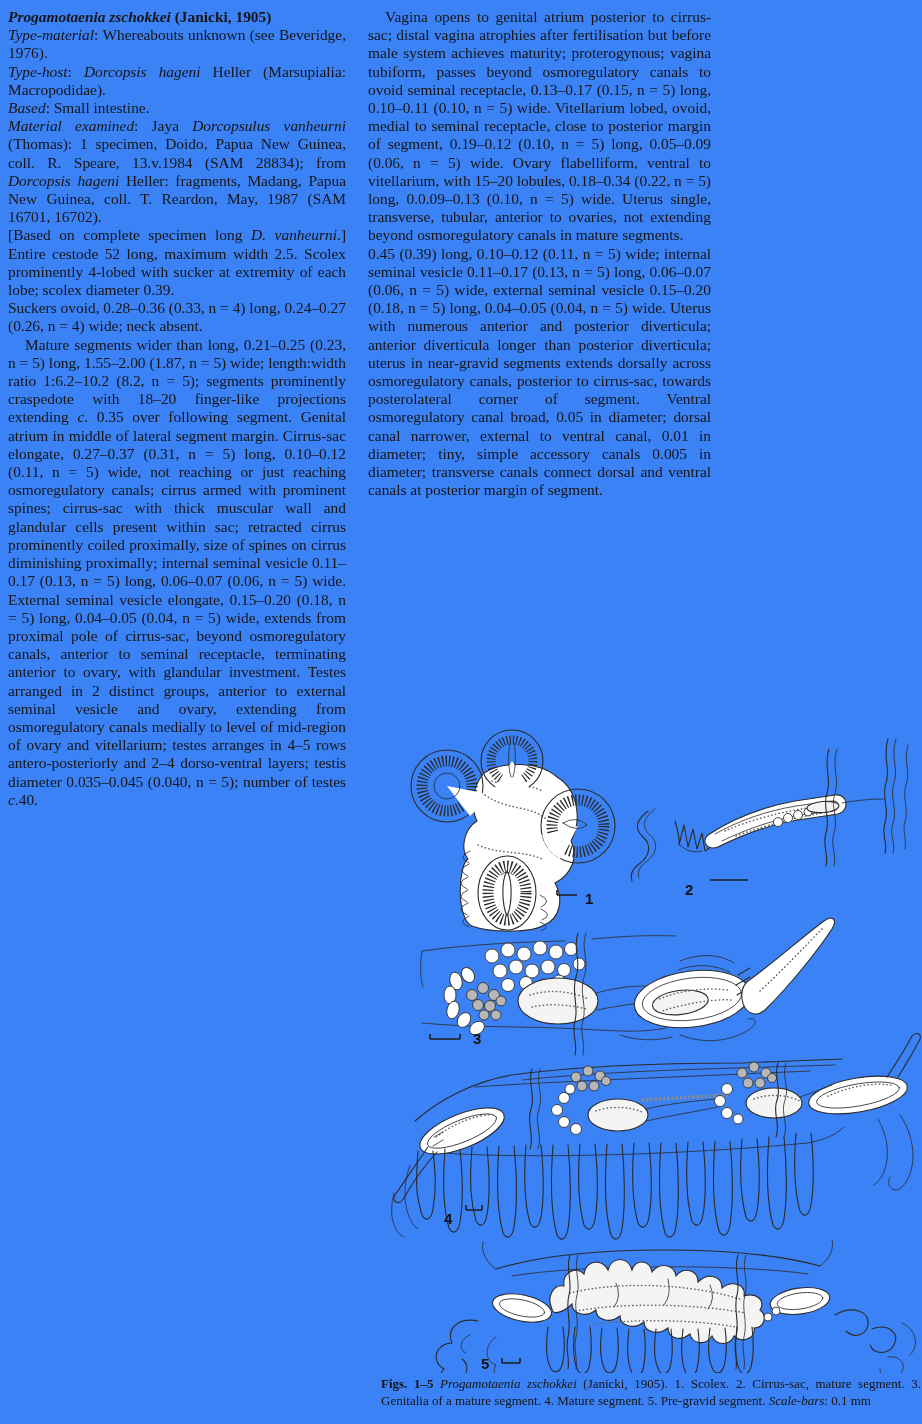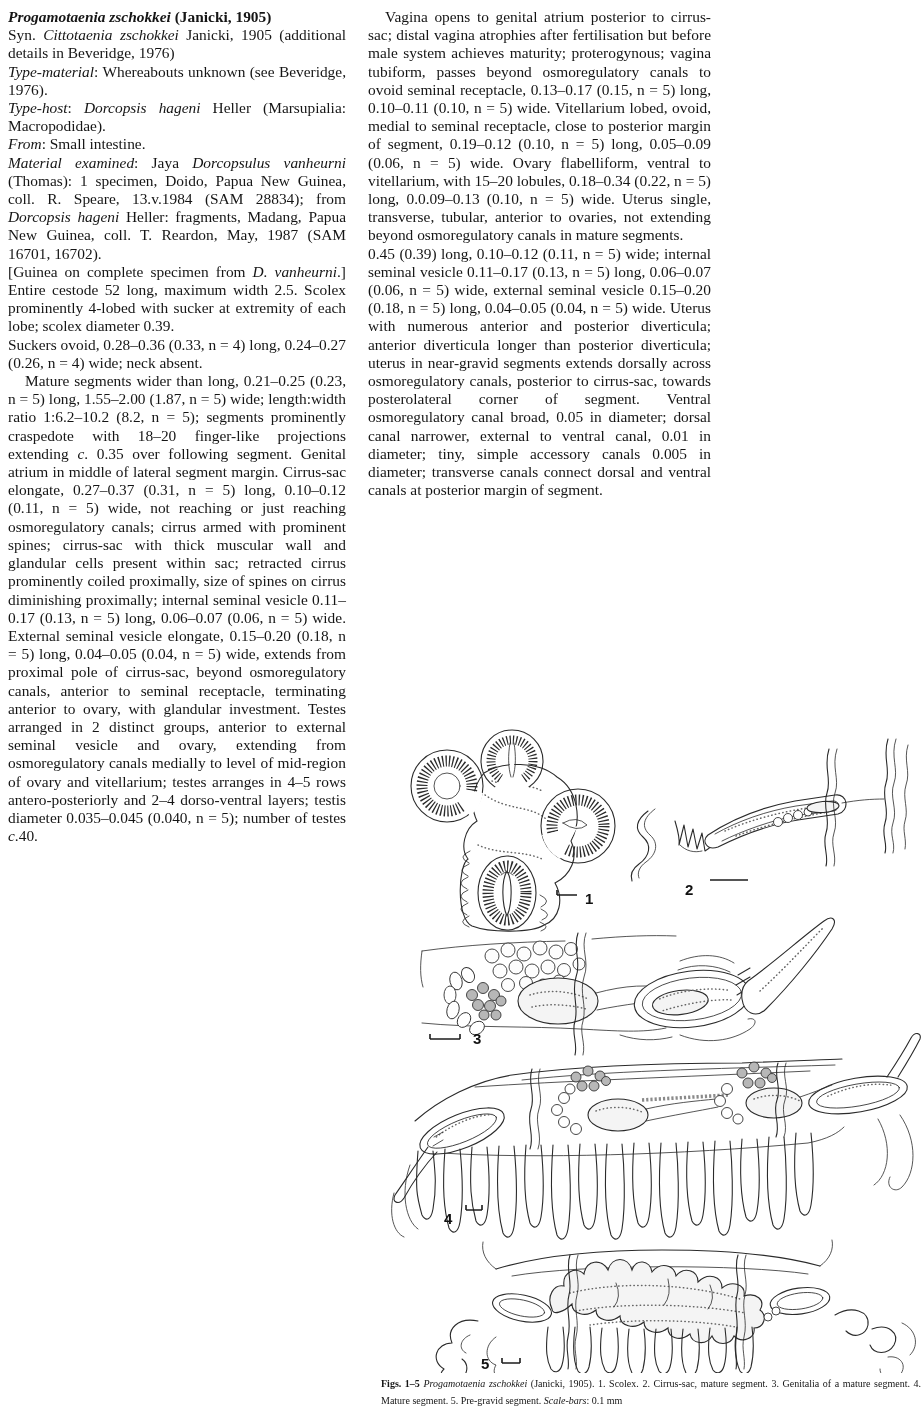--- a/index.html
+++ b/index.html
@@ -1,34 +1,34 @@
 <!DOCTYPE html>
 <html><head>
 <meta charset="utf-8">
 <style>
   html,body{margin:0;padding:0;background:#e9e9e9;}
-  .page{position:relative;width:922px;height:1424px;background:#ffffff;overflow:hidden;
+  .page{position:relative;width:922px;height:1424px;background:#3b82f6;overflow:hidden;
         font-family:"Liberation Serif",serif;color:#151515;text-decoration:underline;}
   .col{position:absolute;text-align:justify;font-size:15.4px;line-height:18.2px;}
   .col p{margin:0;}
   .col-left{left:8px;top:8px;width:338px;}
   .col-right{left:368px;top:8px;width:343px;}
   .indent{text-indent:17px;}
   .mt22{margin-top:22px;}
   .mt26{margin-top:26px;}
   .mt34{margin-top:34px;}
   .mt8{margin-top:8px;}
   .mt15{margin-top:15px;}
   .mt28{margin-top:28px;}
   .r-b{font-weight:bold;}
   .r-i{font-style:italic;}
   .r-bi{font-weight:bold;font-style:italic;}
   .figplate{position:absolute;left:380px;top:723px;width:542px;height:650px;}
   .figcaption{position:absolute;left:381px;top:1376px;width:540px;
-              font-size:10px;line-height:16.6px;text-align:justify;}
+              font-size:13px;line-height:16.6px;text-align:justify;}
   
   .ln{fill:none;stroke:#2b2b2b;stroke-width:1.1;stroke-linecap:round;stroke-linejoin:round;}
   .ln2{fill:none;stroke:#2b2b2b;stroke-width:0.8;stroke-linecap:round;stroke-linejoin:round;}
   .wh{fill:#ffffff;stroke:#2b2b2b;stroke-width:1.1;}
   .lt{fill:#f4f4f4;stroke:#2b2b2b;stroke-width:1.1;}
   .sucker{fill:none;stroke:#2b2b2b;stroke-width:11;stroke-dasharray:1.3 2.1;}
   .sucker-sm{fill:none;stroke:#2b2b2b;stroke-width:9;stroke-dasharray:1.2 2;}
   .dots{fill:none;stroke:#666;stroke-width:1.5;stroke-dasharray:0.4 3.4;stroke-linecap:round;}
   .teste{fill:#fdfdfd;stroke:#333;stroke-width:0.9;}
   .vit{fill:#b7b7b7;stroke:#333;stroke-width:0.9;}
@@ -37,26 +37,25 @@
   .bar{stroke:#1c1c1c;stroke-width:1.6;fill:none;}
   .figlabel{font-family:"Liberation Sans",sans-serif;font-weight:bold;font-size:15px;fill:#111;}
 </style>
 </head>
 <body>
 
 <div class="page">
 
   <div class="col col-left">
     <p><span class="r-bi">Progamotaenia zschokkei</span><span class="r-b"> (Janicki, 1905)</span></p>
-    <p><span>Syn. </span><span class="r-i">Cittotaenia zschokkei</span><span> Janicki, 1905 (additional details in Beveridge, 1976)</span></p>
     <p class="mt22"><span class="r-i">Type-material</span><span>: Whereabouts unknown (see Beveridge, 1976).</span></p>
     <p><span class="r-i">Type-host</span><span>: </span><span class="r-i">Dorcopsis hageni</span><span> Heller (Marsupialia: Macropodidae).</span></p>
-    <p><span class="r-i">From</span><span>: Small intestine.</span></p>
+    <p><span class="r-i">Based</span><span>: Small intestine.</span></p>
     <p><span class="r-i">Material examined</span><span>: Jaya </span><span class="r-i">Dorcopsulus vanheurni</span><span> (Thomas): 1 specimen, Doido, Papua New Guinea, coll. R. Speare, 13.v.1984 (SAM 28834); from </span><span class="r-i">Dorcopsis hageni</span><span> Heller: fragments, Madang, Papua New Guinea, coll. T. Reardon, May, 1987 (SAM 16701, 16702).</span></p>
-    <p class="mt34"><span>[Guinea on complete specimen from </span><span class="r-i">D. vanheurni</span><span>.] Entire cestode 52 long, maximum width 2.5. Scolex prominently 4-lobed with sucker at extremity of each lobe; scolex diameter 0.39.</span></p>
+    <p class="mt34"><span>[Based on complete specimen long </span><span class="r-i">D. vanheurni</span><span>.] Entire cestode 52 long, maximum width 2.5. Scolex prominently 4-lobed with sucker at extremity of each lobe; scolex diameter 0.39.</span></p>
     <p class="mt8"><span>Suckers ovoid, 0.28–0.36 (0.33, n = 4) long, 0.24–0.27 (0.26, n = 4) wide; neck absent.</span></p>
     <p class="indent"><span>Mature segments wider than long, 0.21–0.25 (0.23, n = 5) long, 1.55–2.00 (1.87, n = 5) wide; length:width ratio 1:6.2–10.2 (8.2, n = 5); segments prominently craspedote with 18–20 finger-like projections extending </span><span class="r-i">c</span><span>. 0.35 over following segment. Genital atrium in middle of lateral segment margin. Cirrus-sac elongate, 0.27–0.37 (0.31, n = 5) long, 0.10–0.12 (0.11, n = 5) wide, not reaching or just reaching osmoregulatory canals; cirrus armed with prominent spines; cirrus-sac with thick muscular wall and glandular cells present within sac; retracted cirrus prominently coiled proximally, size of spines on cirrus diminishing proximally; internal seminal vesicle 0.11–0.17 (0.13, n = 5) long, 0.06–0.07 (0.06, n = 5) wide. External seminal vesicle elongate, 0.15–0.20 (0.18, n = 5) long, 0.04–0.05 (0.04, n = 5) wide, extends from proximal pole of cirrus-sac, beyond osmoregulatory canals, anterior to seminal receptacle, terminating anterior to ovary, with glandular investment. Testes arranged in 2 distinct groups, anterior to external seminal vesicle and ovary, extending from osmoregulatory canals medially to level of mid-region of ovary and vitellarium; testes arranges in 4–5 rows antero-posteriorly and 2–4 dorso-ventral layers; testis diameter 0.035–0.045 (0.040, n = 5); number of testes </span><span class="r-i">c</span><span>.40.</span></p>
   </div>
 
   <div class="col col-right">
     <p class="indent mt15"><span>Vagina opens to genital atrium posterior to cirrus-sac; distal vagina atrophies after fertilisation but before male system achieves maturity; proterogynous; vagina tubiform, passes beyond osmoregulatory canals to ovoid seminal receptacle, 0.13–0.17 (0.15, n = 5) long, 0.10–0.11 (0.10, n = 5) wide. Vitellarium lobed, ovoid, medial to seminal receptacle, close to posterior margin of segment, 0.19–0.12 (0.10, n = 5) long, 0.05–0.09 (0.06, n = 5) wide. Ovary flabelliform, ventral to vitellarium, with 15–20 lobules, 0.18–0.34 (0.22, n = 5) long, 0.0.09–0.13 (0.10, n = 5) wide. Uterus single, transverse, tubular, anterior to ovaries, not extending beyond osmoregulatory canals in mature segments.</span></p>
     <p class="mt28"><span>0.45 (0.39) long, 0.10–0.12 (0.11, n = 5) wide; internal seminal vesicle 0.11–0.17 (0.13, n = 5) long, 0.06–0.07 (0.06, n = 5) wide, external seminal vesicle 0.15–0.20 (0.18, n = 5) long, 0.04–0.05 (0.04, n = 5) wide. Uterus with numerous anterior and posterior diverticula; anterior diverticula longer than posterior diverticula; uterus in near-gravid segments extends dorsally across osmoregulatory canals, posterior to cirrus-sac, towards posterolateral corner of segment. Ventral osmoregulatory canal broad, 0.05 in diameter; dorsal canal narrower, external to ventral canal, 0.01 in diameter; tiny, simple accessory canals 0.005 in diameter; transverse canals connect dorsal and ventral canals at posterior margin of segment.</span></p>
   </div>
 
   <svg class="figplate" viewBox="0 0 542 650">

